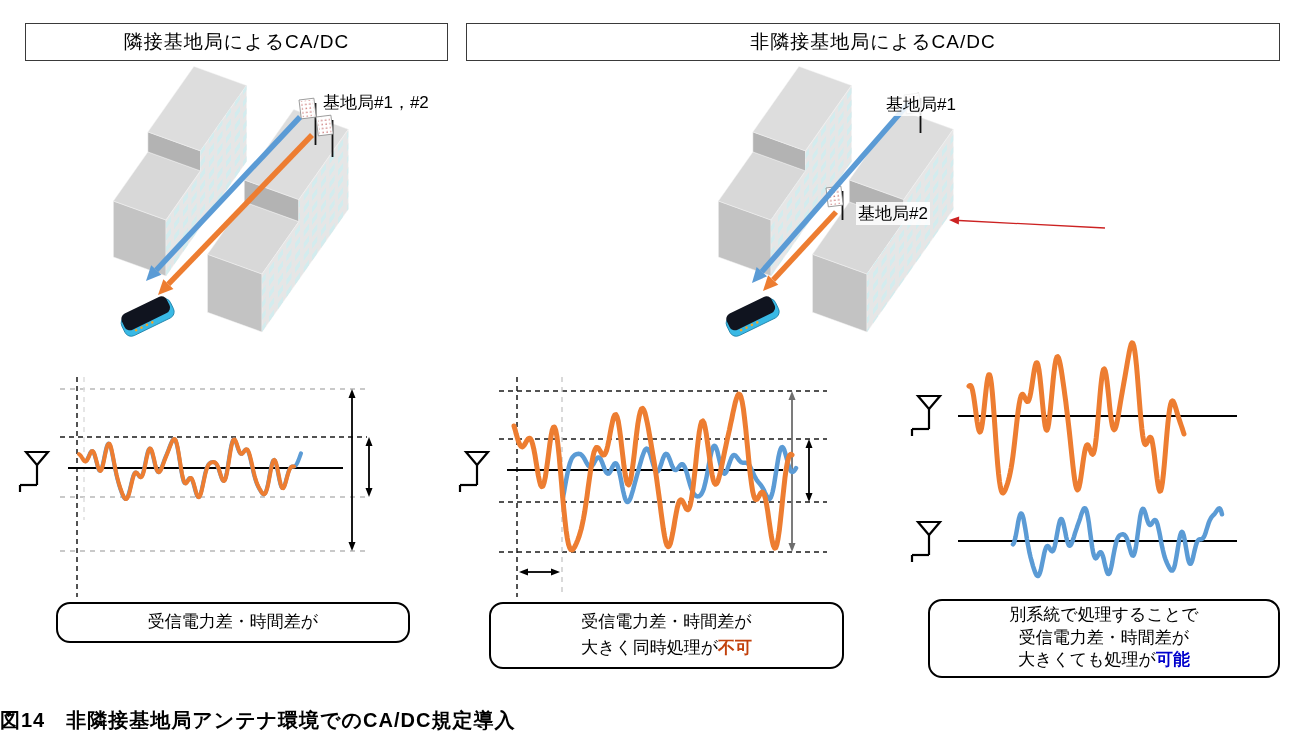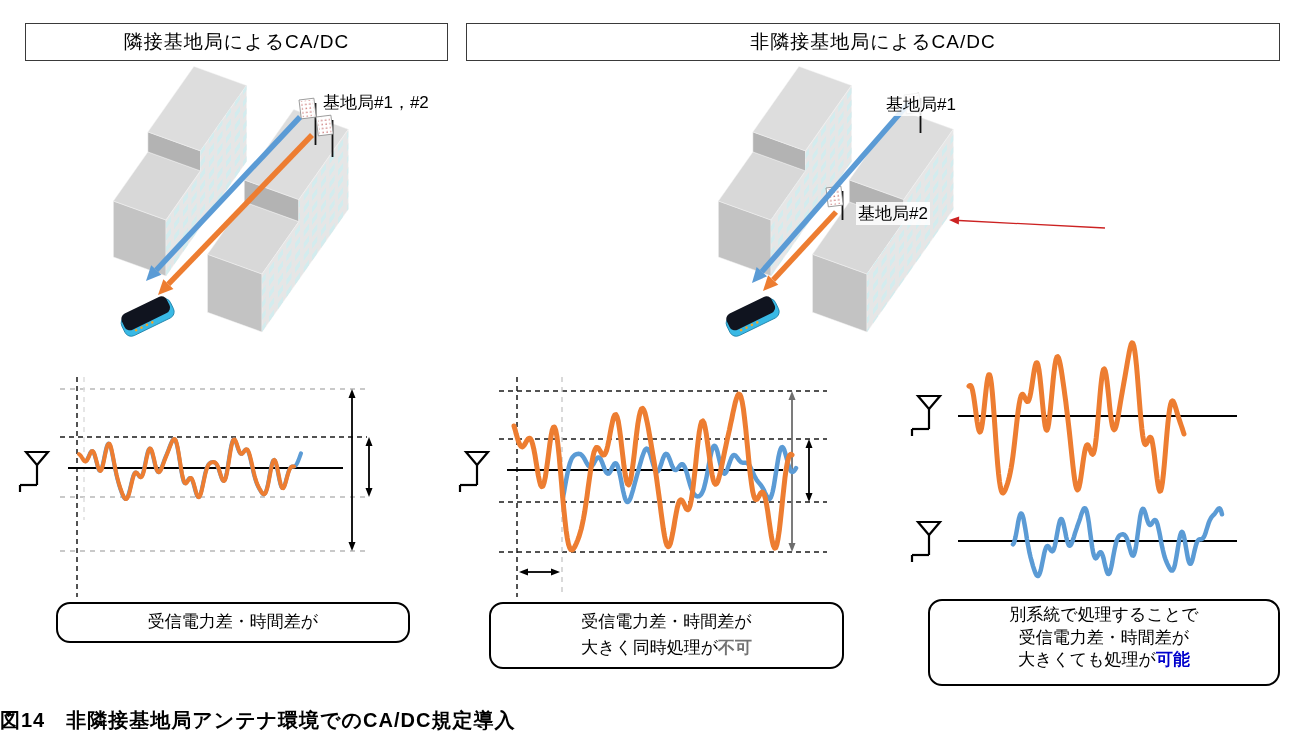--- a/index.html
+++ b/index.html
@@ -5,24 +5,24 @@
   html,body{margin:0;padding:0;background:#fff;}
   .canvas{position:relative;width:1299px;height:750px;background:#ffffff;
           font-family:"Liberation Sans","DejaVu Sans",sans-serif;color:#000;overflow:hidden;}
   svg{position:absolute;left:0;top:0;}
   .tbox{position:absolute;height:36px;line-height:36px;text-align:center;
         border:1px solid #3a3a3a;font-size:19px;background:#fff;letter-spacing:1px;}
   .bs-label{position:absolute;font-size:17px;white-space:nowrap;background:rgba(255,255,255,.85);padding:0 2px;}
   .cbox{position:absolute;border:2px solid #000;border-radius:14px;text-align:center;
         font-size:17px;background:#fff;padding:5px 0 6px;}
   .cbox .ln{line-height:26px;white-space:nowrap;}
-  .cbox3{padding:3px 0 12px;}
+  .cbox3{padding:3px 0 4px;}
   .cbox3 .ln{line-height:22.5px;}
   .em-blue{color:#0000CC;font-weight:bold;}
-  .em-red{color:#737373;font-weight:bold;}
+  .em-red{color:#c2410c;font-weight:bold;}
   .caption{position:absolute;left:0;top:707px;width:1299px;
            font-weight:bold;font-size:20px;letter-spacing:1px;}
 </style>
 </head>
 <body>
 
 <div class="canvas">
 
   <svg id="gfx" width="1299" height="750" viewBox="0 0 1299 750">
     <defs>

